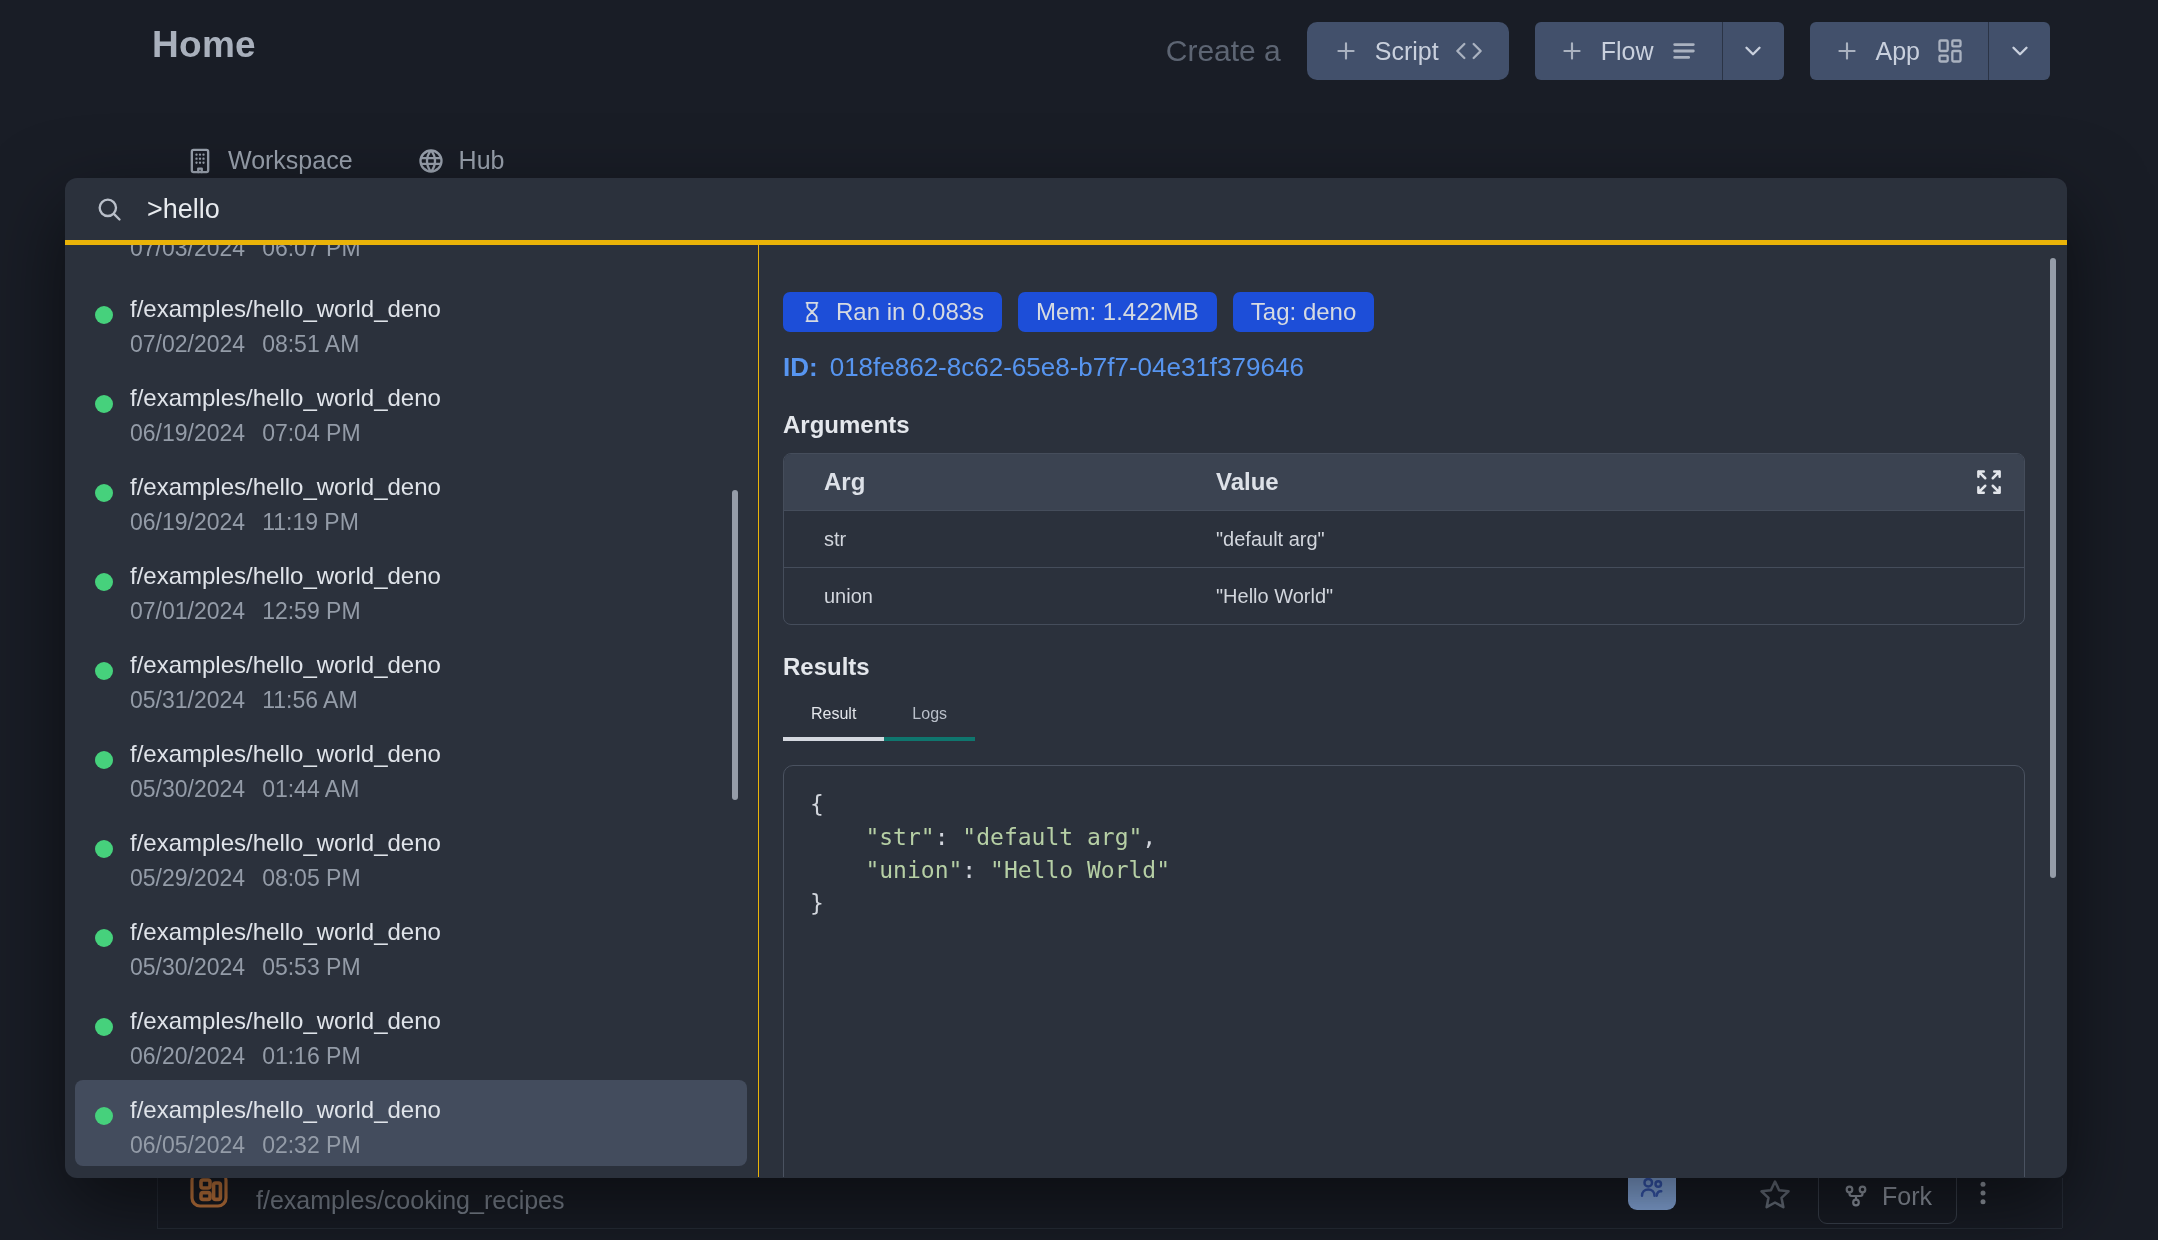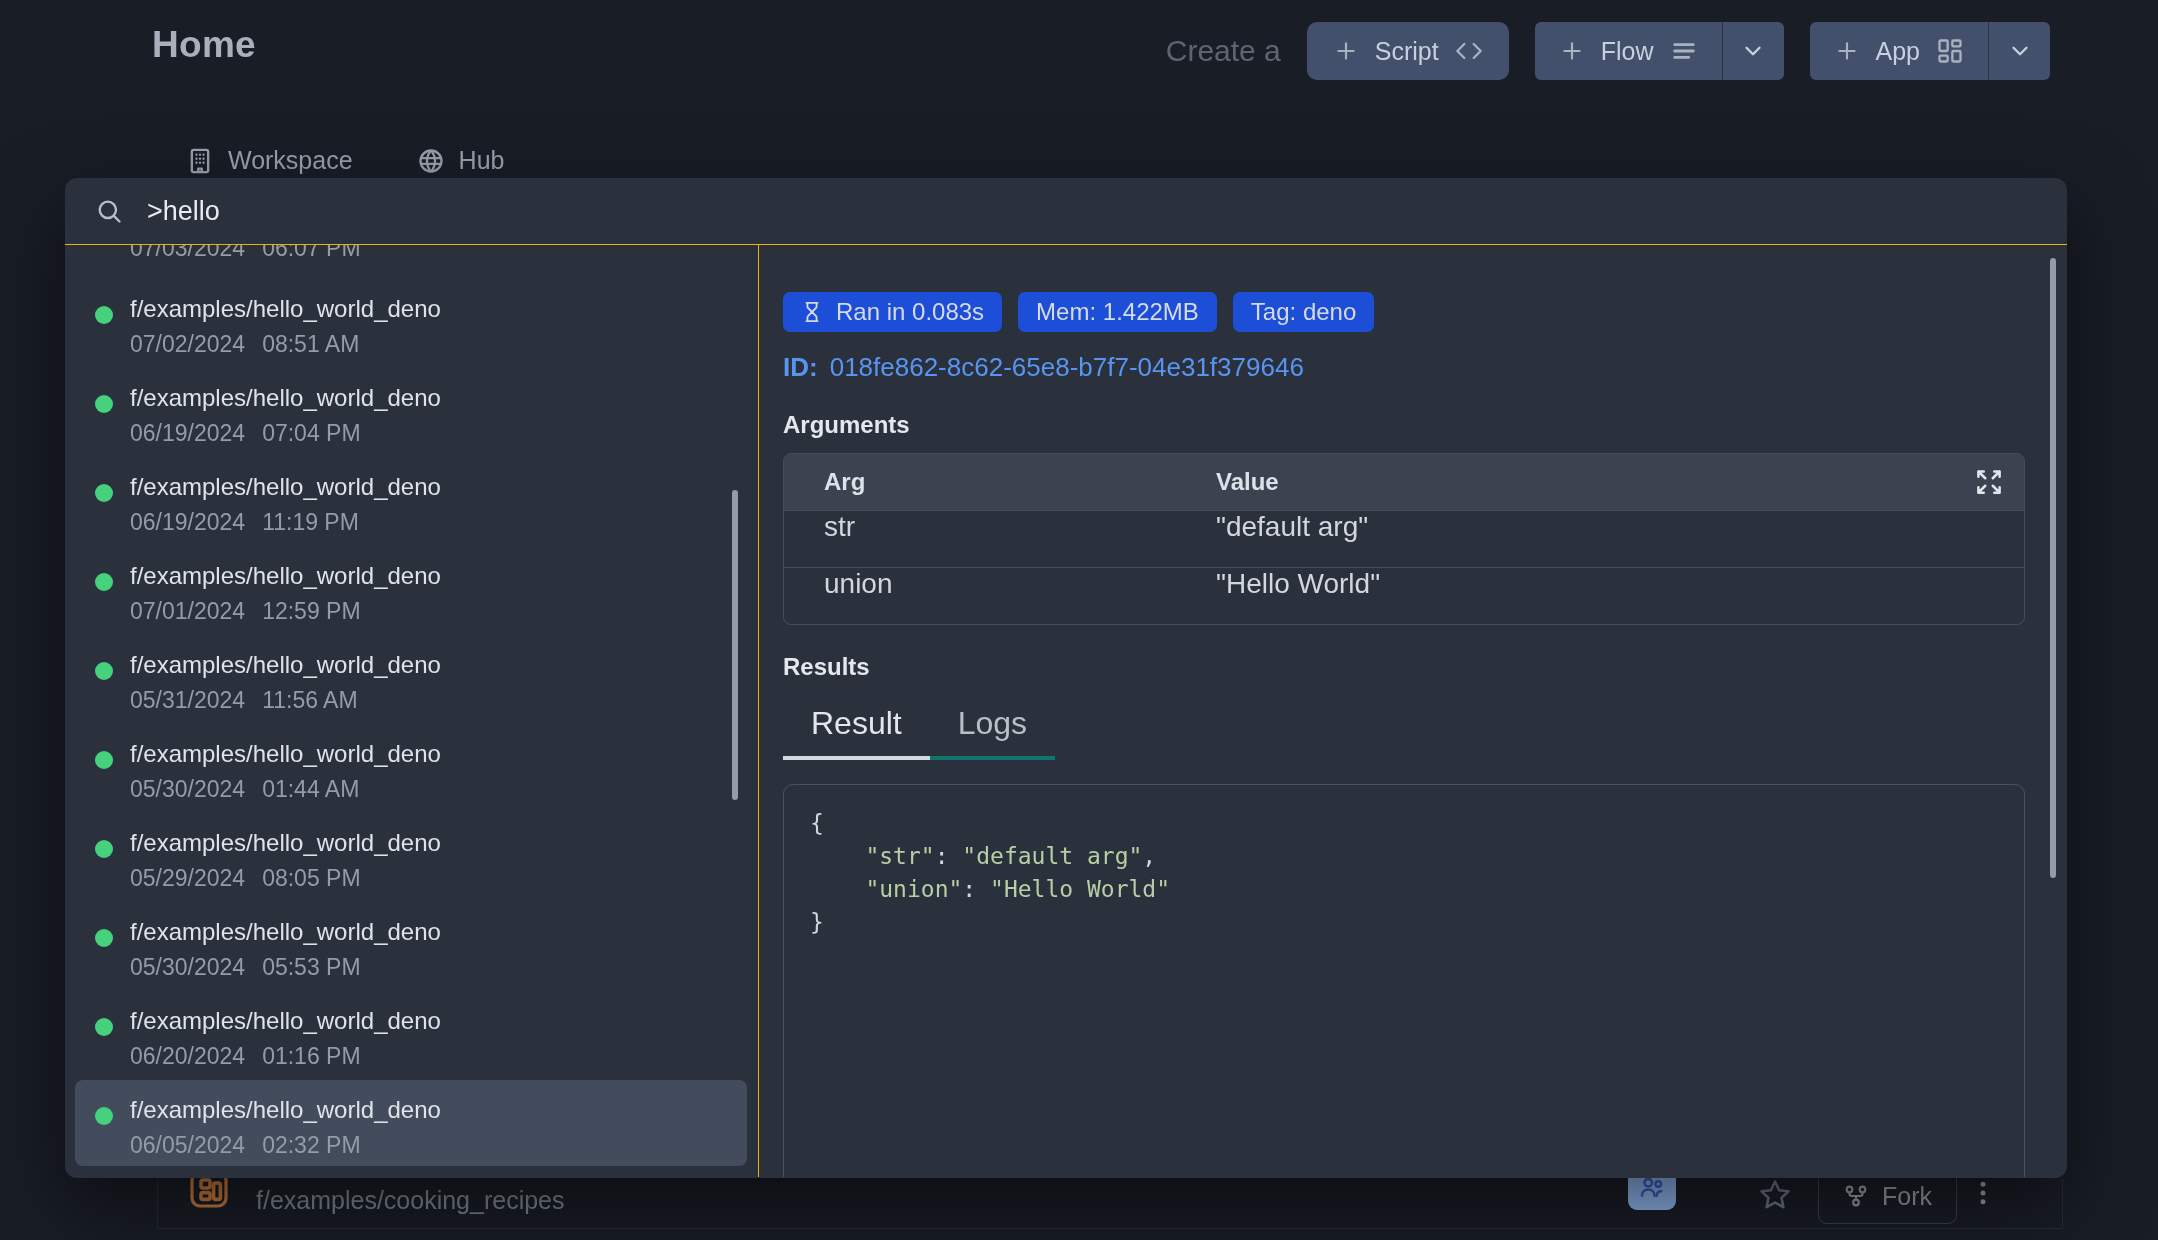--- a/index.html
+++ b/index.html
@@ -35,21 +35,21 @@
   .footer-path{position:absolute;left:256px;top:1186px;font-size:25px;color:#7e8692}
   .share-badge{position:absolute;left:1628px;top:1164px;width:48px;height:46px;background:var(--share-badge-blue);border-radius:9px;display:flex;align-items:center;justify-content:center}
   .star-btn{position:absolute;left:1758px;top:1178px;color:#6d7582;background:none;border:none;cursor:pointer;padding:0}
   .fork-btn{position:absolute;left:1818px;top:1168px;height:56px;display:flex;gap:13px;align-items:center;padding:0 24px;border:1px solid #3b424e;border-radius:9px;color:#989fab;font-size:25px;background:transparent;cursor:pointer;font-family:inherit}
   .kebab-btn{position:absolute;left:1968px;top:1178px;color:#9aa1ac;background:none;border:none;cursor:pointer;padding:0}
   .footer-divider{position:absolute;left:157px;top:1228px;width:1905px;height:1px;background:#272d38}
   .edge-v{position:absolute;top:1178px;height:50px;width:1px;background:#272d38}
 
   
   .modal{position:absolute;left:65px;top:178px;width:2002px;height:1000px;background:#2b313c;border-radius:12px;box-shadow:0 30px 80px rgba(0,0,0,.55);z-index:10}
-  .search-row{height:67px;display:flex;align-items:center;padding:0 30px;gap:22px;border-bottom:1px solid #eab308;color:#b9bfc9}
+  .search-row{height:67px;display:flex;align-items:center;padding:0 30px;gap:22px;border-bottom:5px solid #eab308;color:#b9bfc9}
   .search-input{flex:1;background:transparent;border:none;outline:none;color:#e8ebef;font-size:27px;font-family:inherit}
   .modal-body{display:flex;height:932px;position:relative;border-radius:0 0 12px 12px;overflow:hidden}
 
   
   .runs-col{width:694px;border-right:1px solid #eab308;overflow:hidden;position:relative;flex-shrink:0}
   .run-item{position:relative;height:89px;padding:16px 0 0 65px;cursor:pointer}
   .run-dot{position:absolute;left:30px;top:27px;width:18px;height:18px;border-radius:50%;background:var(--success-green)}
   .run-title{font-size:24px;color:#dfe3e9}
   .run-meta{margin-top:8px;font-size:23px;color:#949ca8;display:flex;gap:17px}
   .run-item.selected{background:#434c5d;border-radius:8px;margin:0 11px 0 10px;padding-left:55px;height:86px}
@@ -65,23 +65,23 @@
   .badges-row{display:flex;gap:16px}
   .badge{display:inline-flex;align-items:center;gap:13px;height:40px;padding:0 18px;background:#1d4ed8;border-radius:7px;font-size:24px;color:#d6dae1}
   .id-row{margin-top:20px;font-size:26px;color:var(--accent-blue)}
   .id-label{font-weight:700;margin-right:12px}
   .section-heading{margin-top:28px;font-size:24px;font-weight:700;color:#e4e7ec}
   .args-table{margin-top:14px;border:1px solid #454d5b;border-radius:8px;overflow:hidden}
   .args-header{display:flex;align-items:center;height:56px;background:#3b4351;font-size:24px;font-weight:600;color:#dde1e8;position:relative}
   .col-arg{width:432px;padding-left:40px}
   .col-value{flex:1}
   .expand-btn{position:absolute;right:20px;top:13px;color:#e2e5ea;background:none;border:none;cursor:pointer;padding:0}
-  .args-row{display:flex;align-items:flex-start;height:57px;border-top:1px solid #454d5b;font-size:28px;color:#d2d6dd}
+  .args-row{display:flex;align-items:center;height:57px;border-top:1px solid #454d5b;font-size:20px;color:#d2d6dd}
   .tabs-bar{display:flex;margin-top:24px}
-  .rtab{padding:0 28px 14px;font-size:32px;color:#b9bfc9;border-bottom:4px solid #0f766e;cursor:pointer}
+  .rtab{padding:0 28px 14px;font-size:16px;color:#b9bfc9;border-bottom:4px solid #0f766e;cursor:pointer}
   .rtab.active{color:#e3e6eb;border-bottom-color:#d4d8df}
   .code-block{margin-top:24px;border:1px solid #4a5260;border-radius:10px;height:432px;padding:22px 0 0 26px;font-family:"DejaVu Sans Mono",monospace;font-size:23px;line-height:33px;color:#d2d6dd;white-space:pre;overflow:hidden}
   .tok-g{color:var(--code-green)}
 </style>
 </head>
 <body>
 
 <h1 class="page-title">Home</h1>
 
 <div class="create-row">

